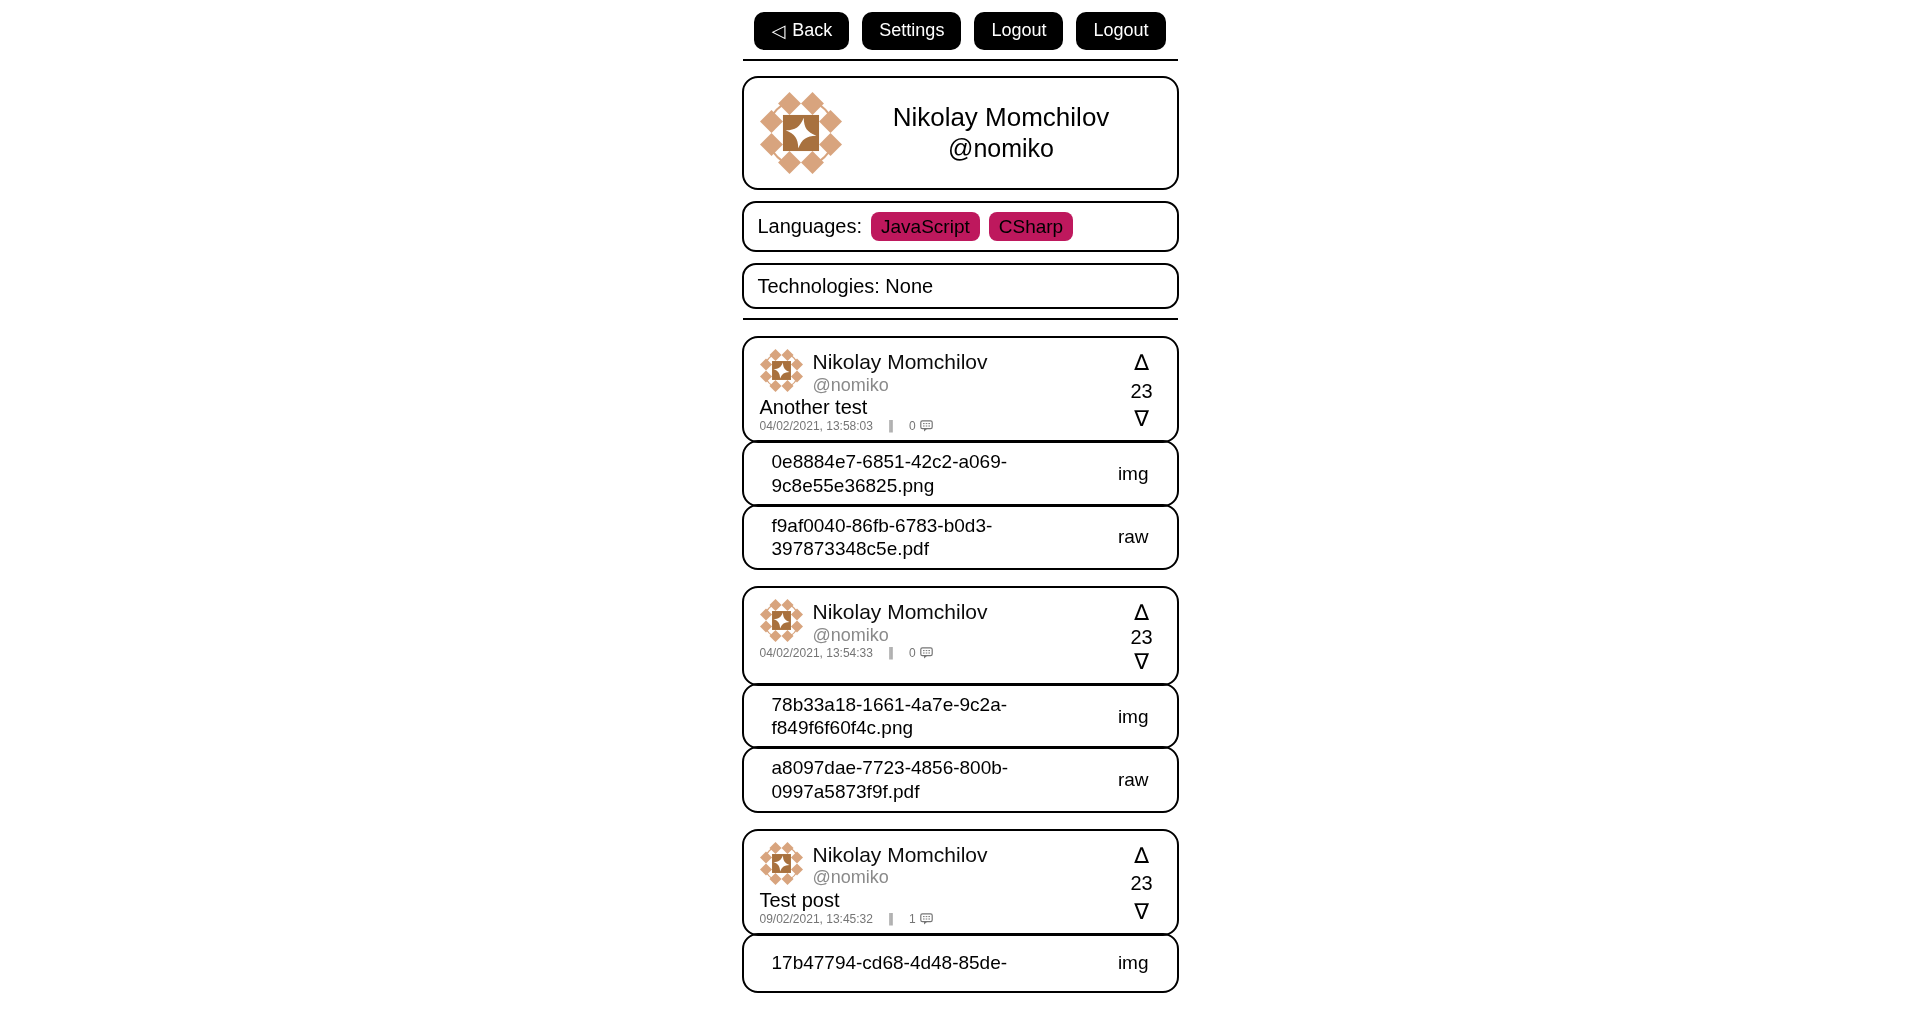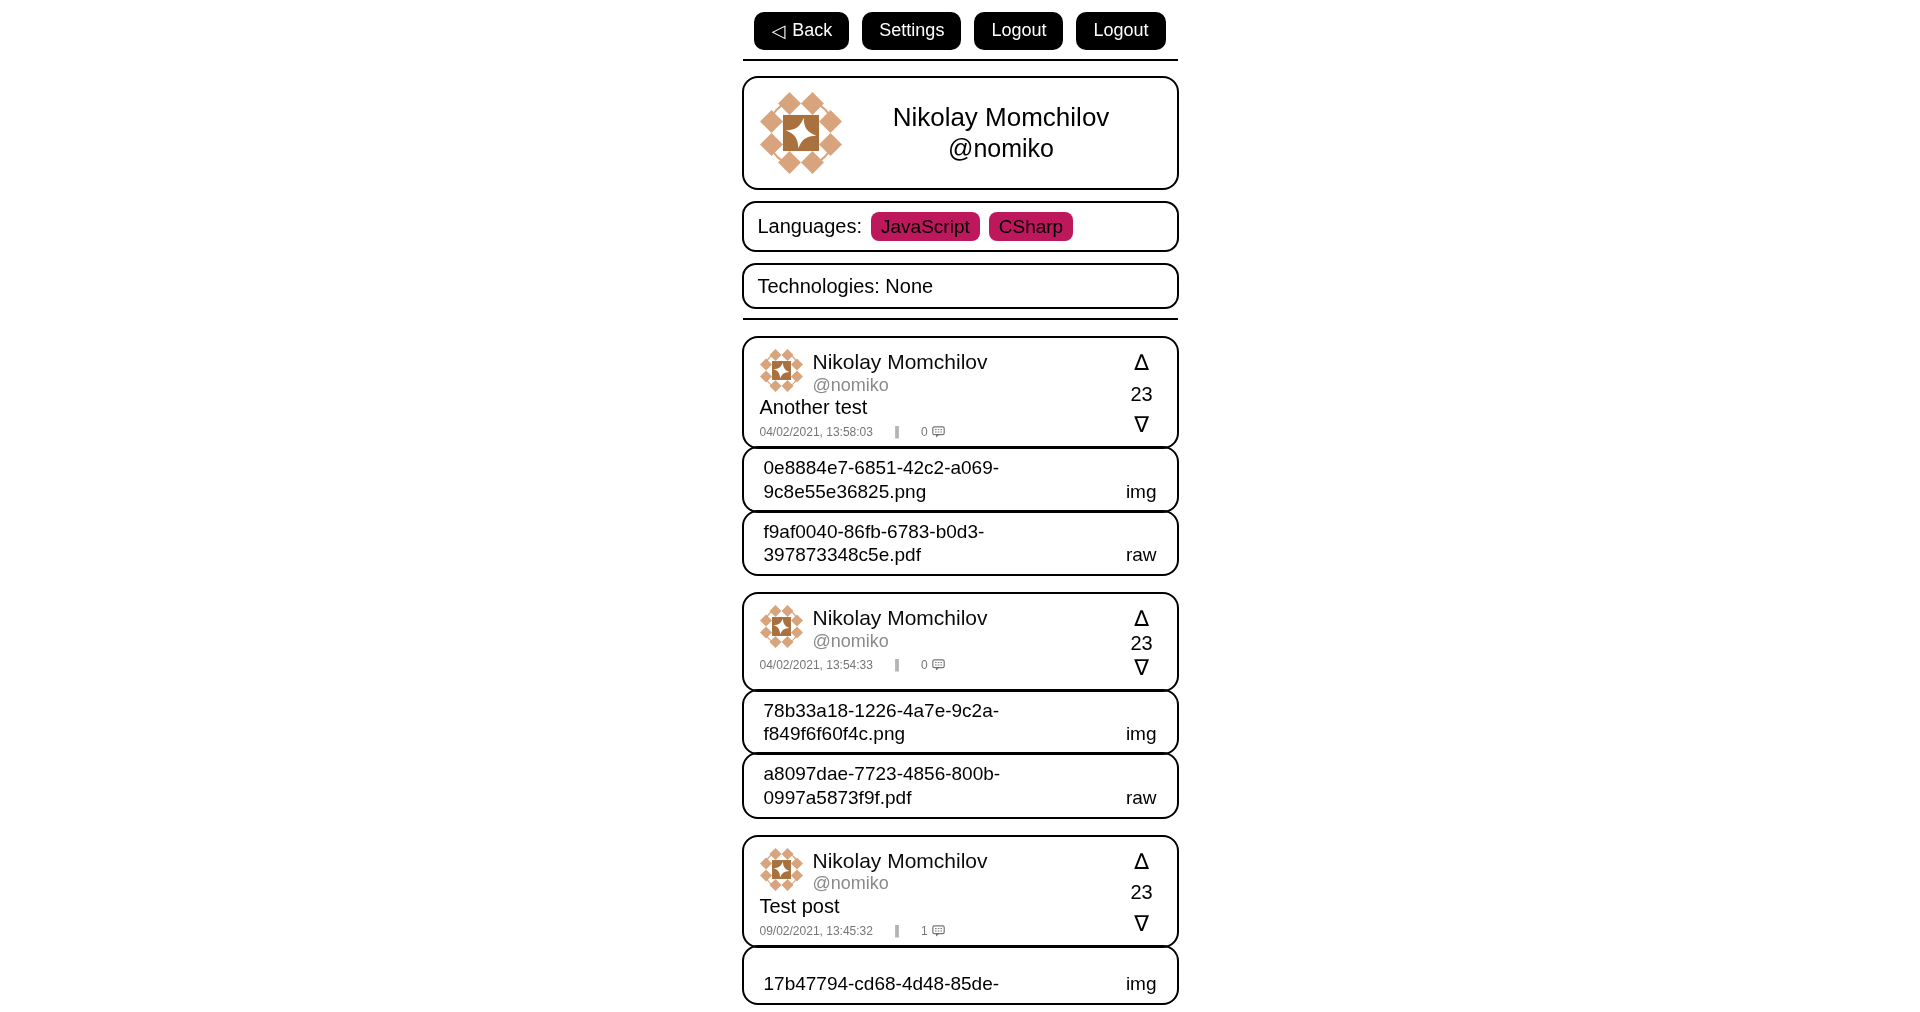--- a/index.html
+++ b/index.html
@@ -57,43 +57,43 @@
     display: flex; position: relative;
   }
   .post-main { flex: 1; min-width: 0; }
   .author-row { display: flex; gap: 10px; align-items: flex-start; }
   .avatar-sm { width: 43px; height: 43px; flex: none; }
   .author-names { line-height: 1.18; padding-top: 1px; }
   .author-name { font-size: 21px; color: #0b0b0b; }
   .author-handle { font-size: 18px; color: #8a8a8a; }
   .post-title { font-size: 20px; }
   .post-meta {
-    margin-top: 6px; color: #757575; font-size: 12px;
-    display: flex; align-items: center; gap: 21px;
+    margin-top: 0; color: #757575; font-size: 12px;
+    display: flex; align-items: center; gap: 15px;
   }
   .meta-comments { display: inline-flex; align-items: center; gap: 4px; }
   .votes {
     width: 46px; align-self: stretch;
     display: flex; flex-direction: column;
     align-items: center; justify-content: space-between;
     padding: 1px 0;
   }
   .vote-btn {
     background: none; border: none; cursor: pointer;
     font-size: 22px; line-height: 1;
     font-family: "DejaVu Sans", sans-serif; color: #000; padding: 2px;
   }
   .vote-count { font-size: 20px; }
 
   
   .attachment {
     border: 2px solid #000; border-radius: 16px;
     margin-top: -3px;
-    padding: 8px 20px;
-    display: flex; align-items: flex-end;
+    padding: 8px 28px;
+    display: flex; align-items: center;
     font-size: 19px; line-height: 1.22;
     cursor: pointer;
   }
   .attachment .filename { flex: 1; min-width: 0; padding-right: 10px; overflow-wrap: break-word; }
   .attachment .filetype { flex: none; }
   .attachment.cut { min-height: 60px; }
 
   .svg-defs { position: absolute; width: 0; height: 0; overflow: hidden; }
 </style>
 </head>
@@ -233,21 +233,21 @@
           </span>
         </div>
       </div>
       <div class="votes">
         <button class="vote-btn">∆</button>
         <span class="vote-count">23</span>
         <button class="vote-btn">∇</button>
       </div>
     </div>
     <div class="attachment">
-      <span class="filename">78b33a18-1226-4a7e-9c2a-f849f6f60f4c.png</span>
+      <span class="filename">78b33a18-1661-4a7e-9c2a-f849f6f60f4c.png</span>
       <span class="filetype">img</span>
     </div>
     <div class="attachment">
       <span class="filename">a8097dae-7723-4856-800b-0997a5873f9f.pdf</span>
       <span class="filetype">raw</span>
     </div>
   </div>
 
   <div class="post-block">
     <div class="post-card">

